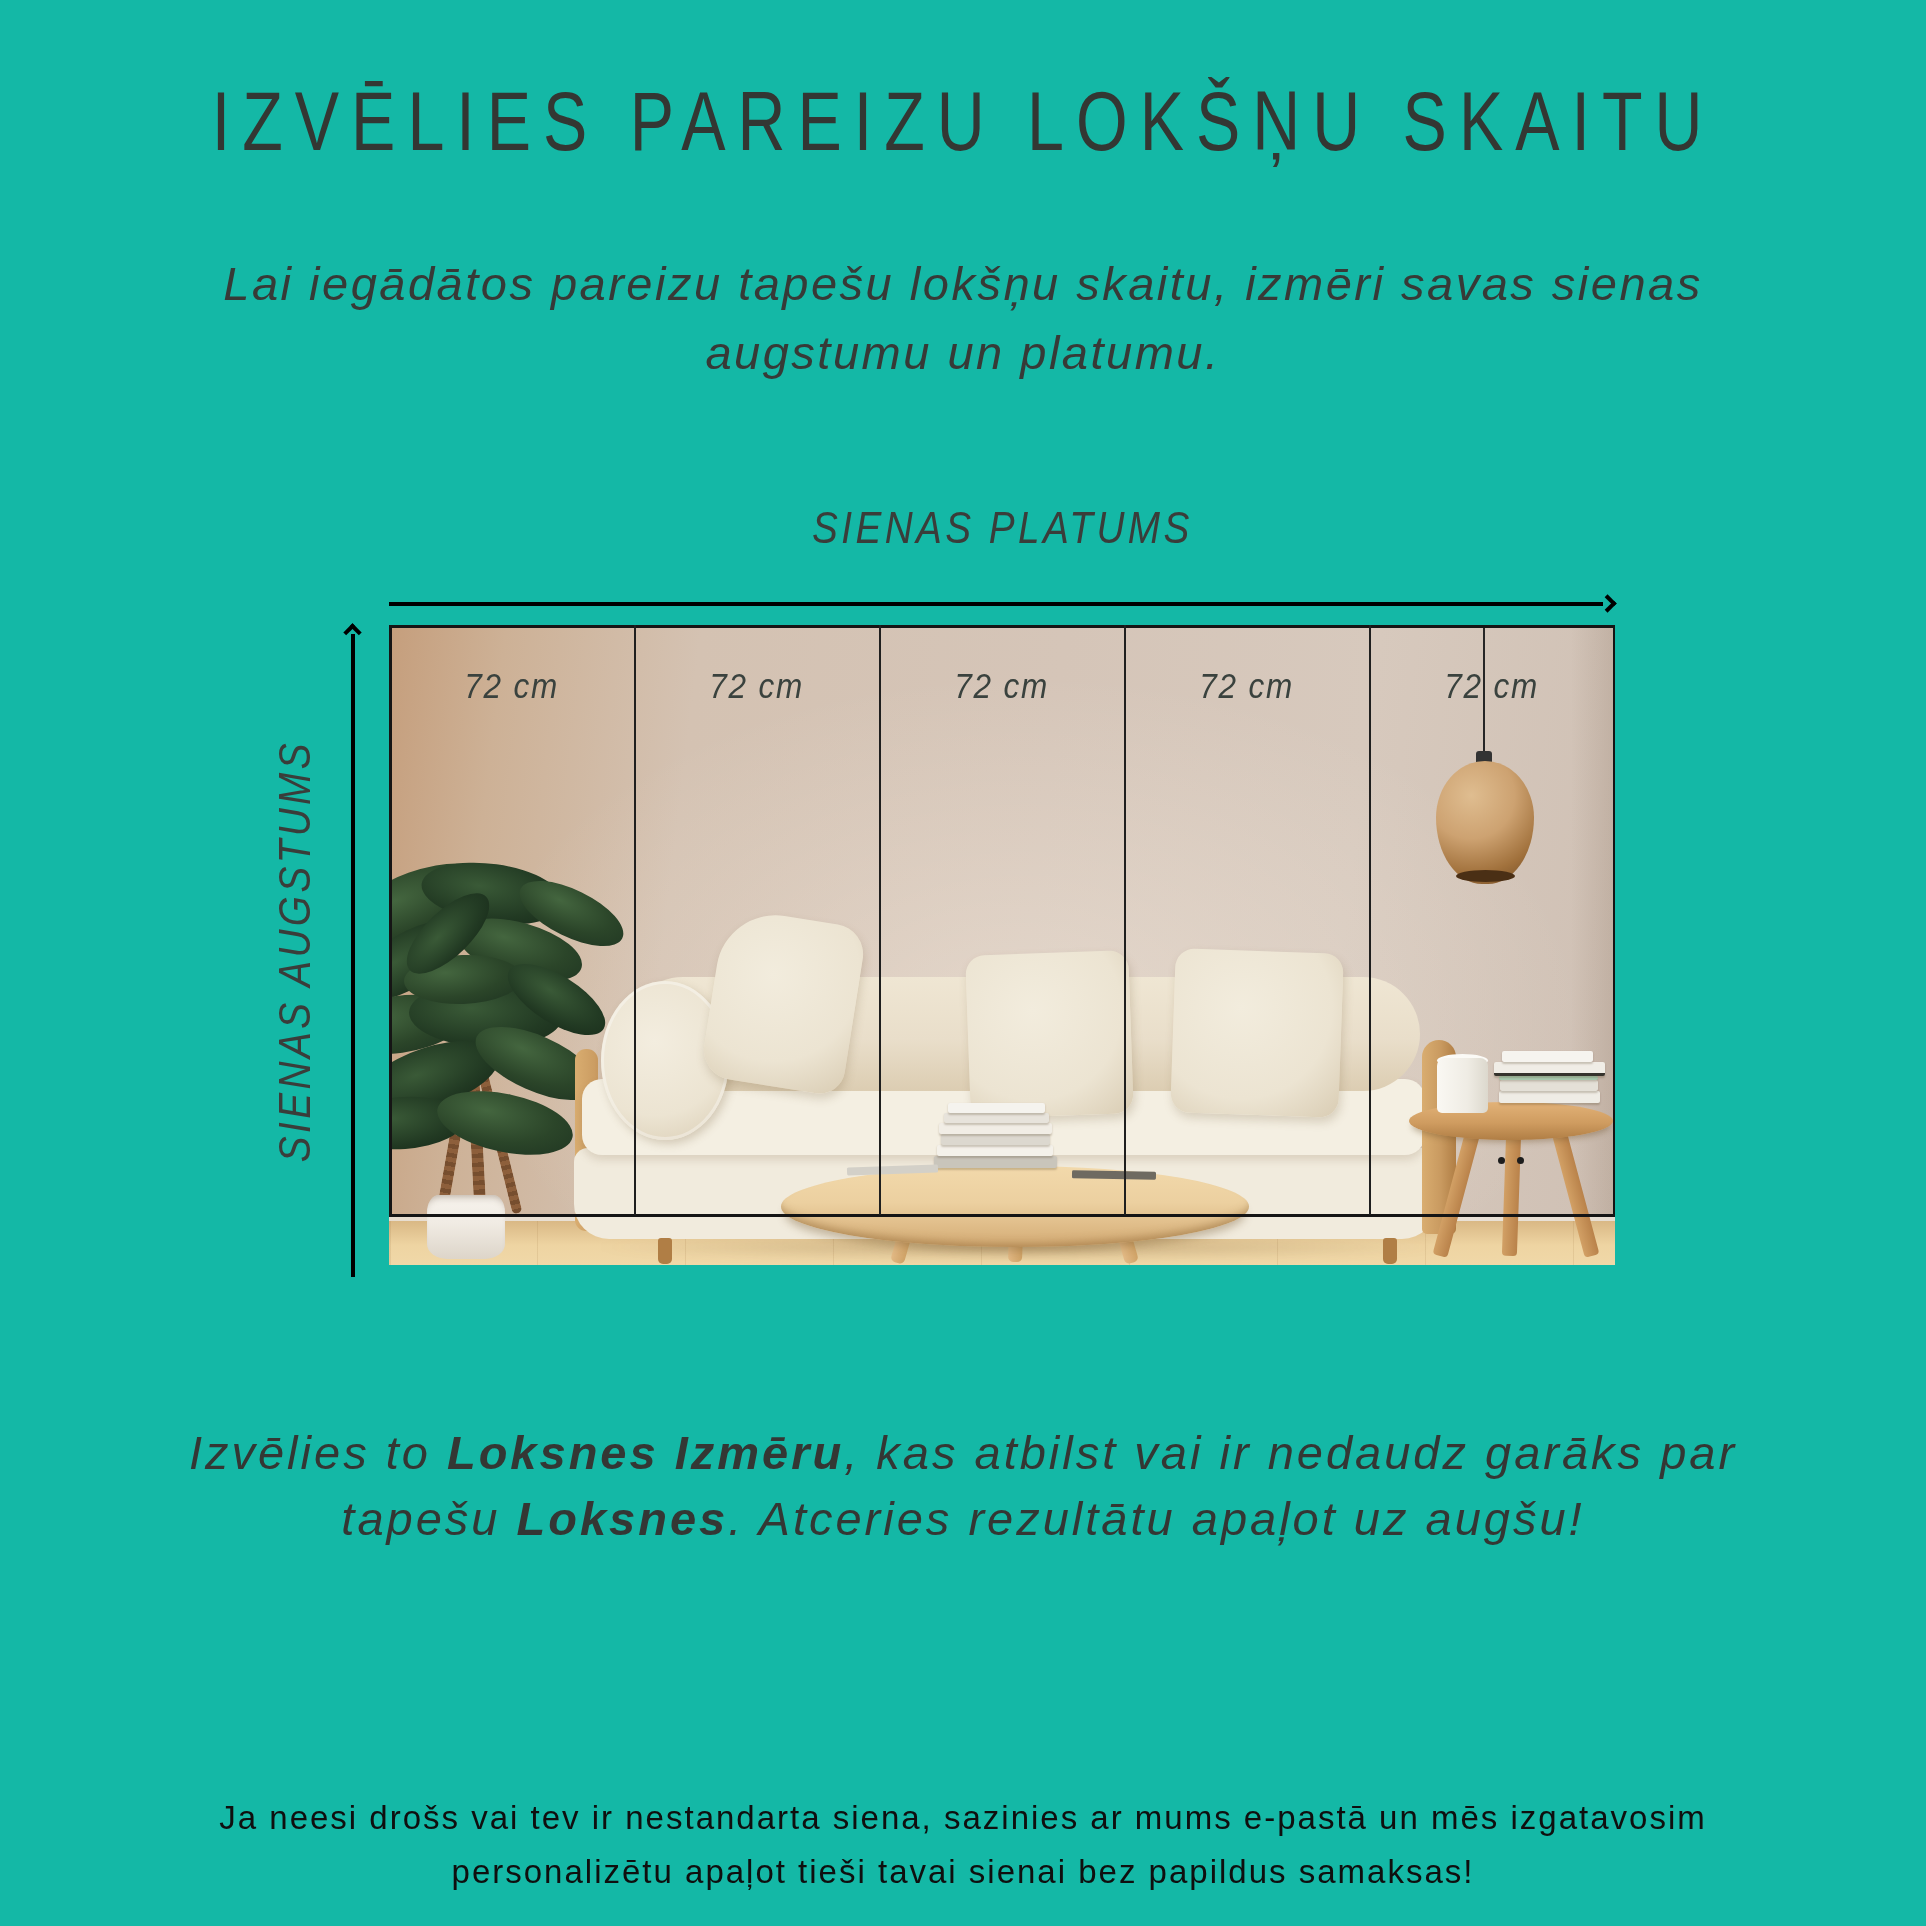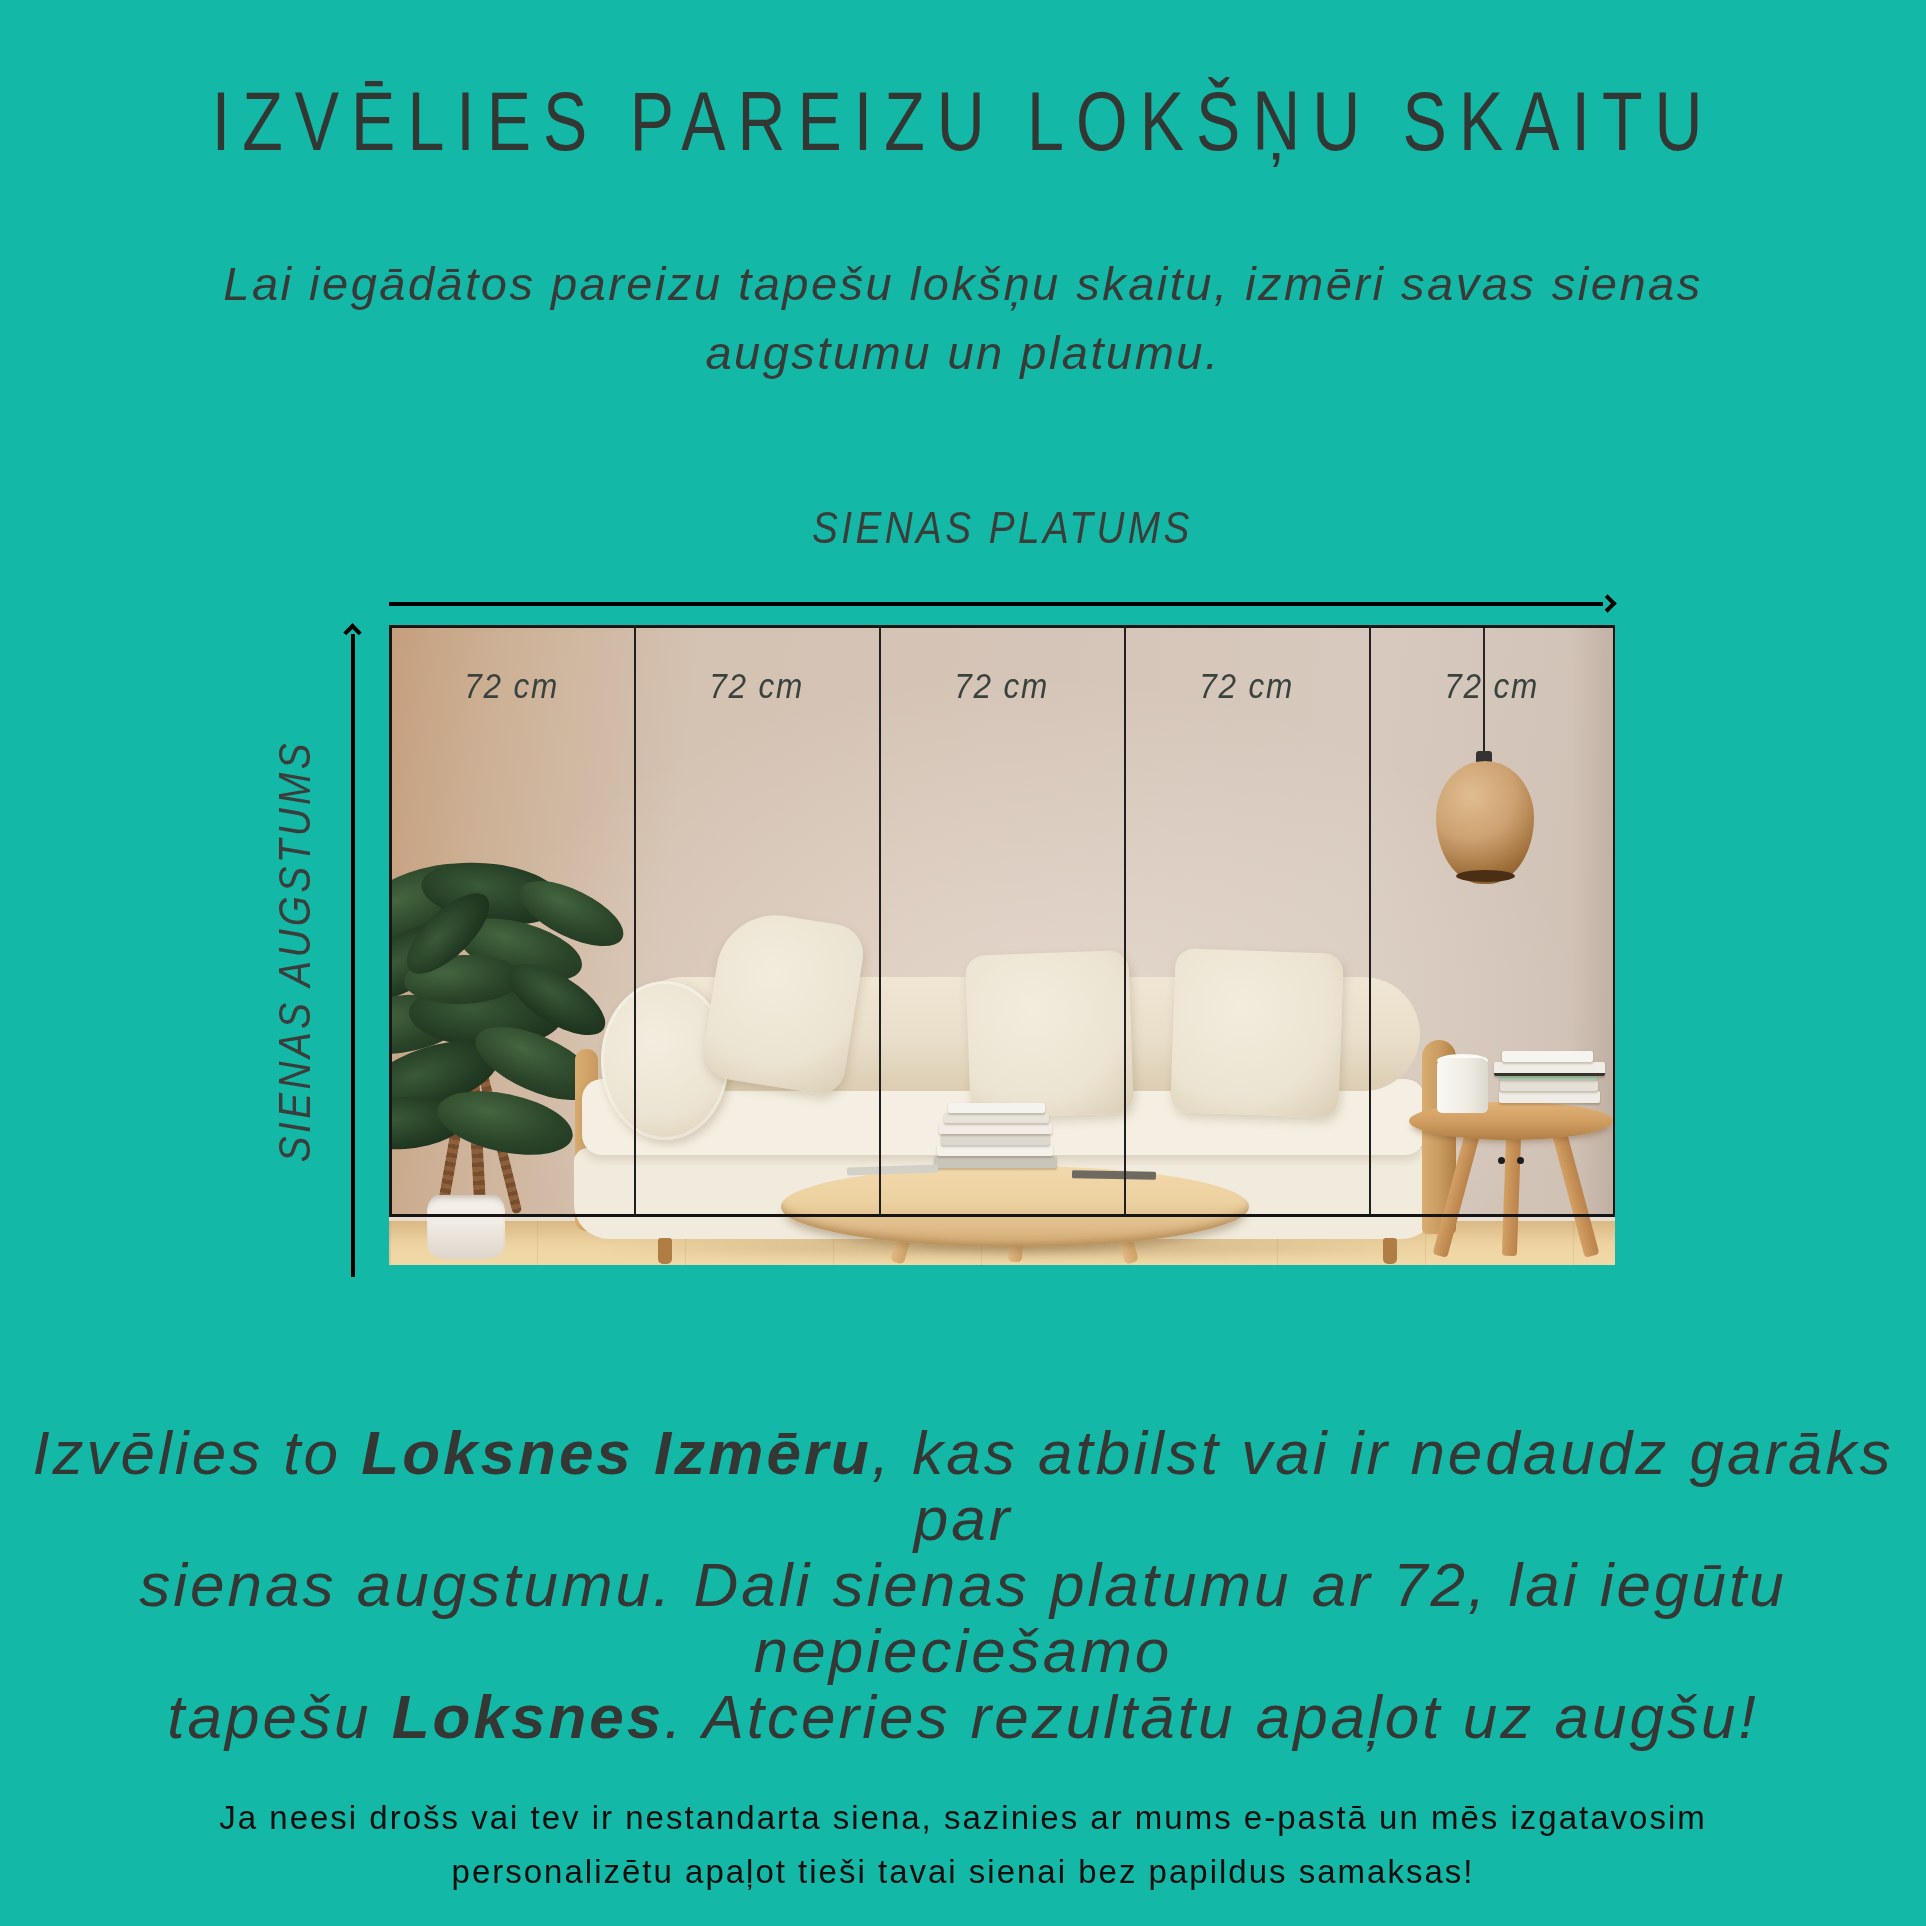--- a/index.html
+++ b/index.html
@@ -116,21 +116,21 @@
   .grid-top{position:absolute;left:0;top:0;width:100%;height:3px;background:var(--line);}
   .grid-left{position:absolute;left:0;top:0;width:2.5px;height:591px;background:var(--line);}
   .grid-right{position:absolute;right:0;top:0;width:2.5px;height:591px;background:var(--line);}
   .grid-bottom{position:absolute;left:0;top:589px;width:100%;height:2.5px;background:var(--line);}
   .divider{position:absolute;top:0;width:1.5px;height:590px;background:#1f1f1f;}
   .panel-label{position:absolute;top:41px;width:245px;text-align:center;color:var(--labelInk);}
   .panel-label .dim2{display:inline-block;font-style:italic;font-size:35px;letter-spacing:2px;transform:scaleX(.9);white-space:nowrap;}
 
   
   .instructions{position:absolute;top:1420px;left:0;width:100%;text-align:center;color:#343734;
-      font-style:italic;font-size:62px;line-height:66px;letter-spacing:3px;}
+      font-style:italic;font-size:47px;line-height:66px;letter-spacing:3px;}
   .instructions b{font-weight:700;}
   .footer{position:absolute;top:1791px;left:0;width:100%;text-align:center;color:var(--footerInk);
       font-size:33px;line-height:54px;letter-spacing:2px;}
 </style>
 </head>
 <body>
 
 <div class="canvas">
 
   <div class="title">
@@ -266,21 +266,20 @@
         <span class="dim2">72 cm</span></div>
       <div class="panel-label" style="left:735px;">
         <span class="dim2">72 cm</span></div>
       <div class="panel-label" style="left:980px;">
         <span class="dim2">72 cm</span></div>
     </div>
   </div>
 
   <div class="instructions">
     <div><span>Izvēlies to </span><b>Loksnes Izmēru</b><span>, kas atbilst vai ir nedaudz garāks par</span></div>
-    <div>sienas augstumu. Dali sienas platumu ar 72, lai iegūtu nepieciešamo</div>
     <div><span>tapešu </span><b>Loksnes</b><span>. Atceries rezultātu apaļot uz augšu!</span></div>
   </div>
 
   <div class="footer">
     <div>Ja neesi drošs vai tev ir nestandarta siena, sazinies ar mums e-pastā un mēs izgatavosim</div>
     <div>personalizētu apaļot tieši tavai sienai bez papildus samaksas!</div>
   </div>
 
 </div>
 

